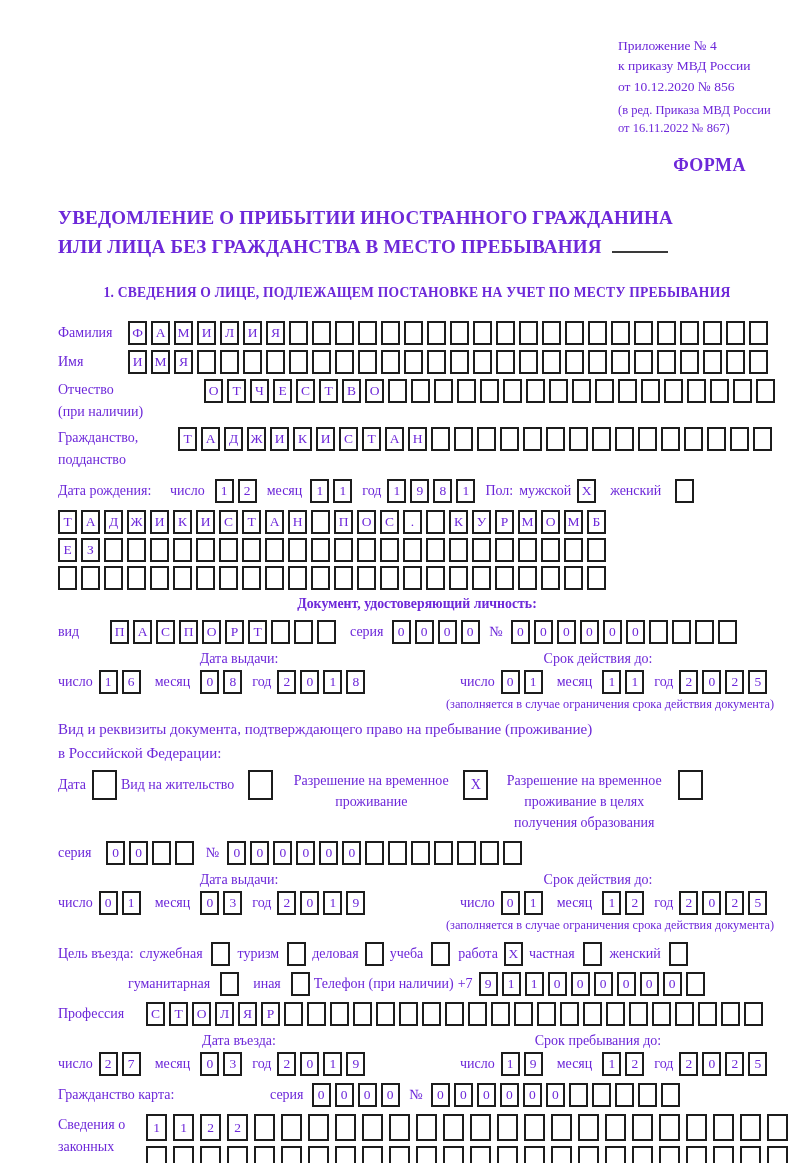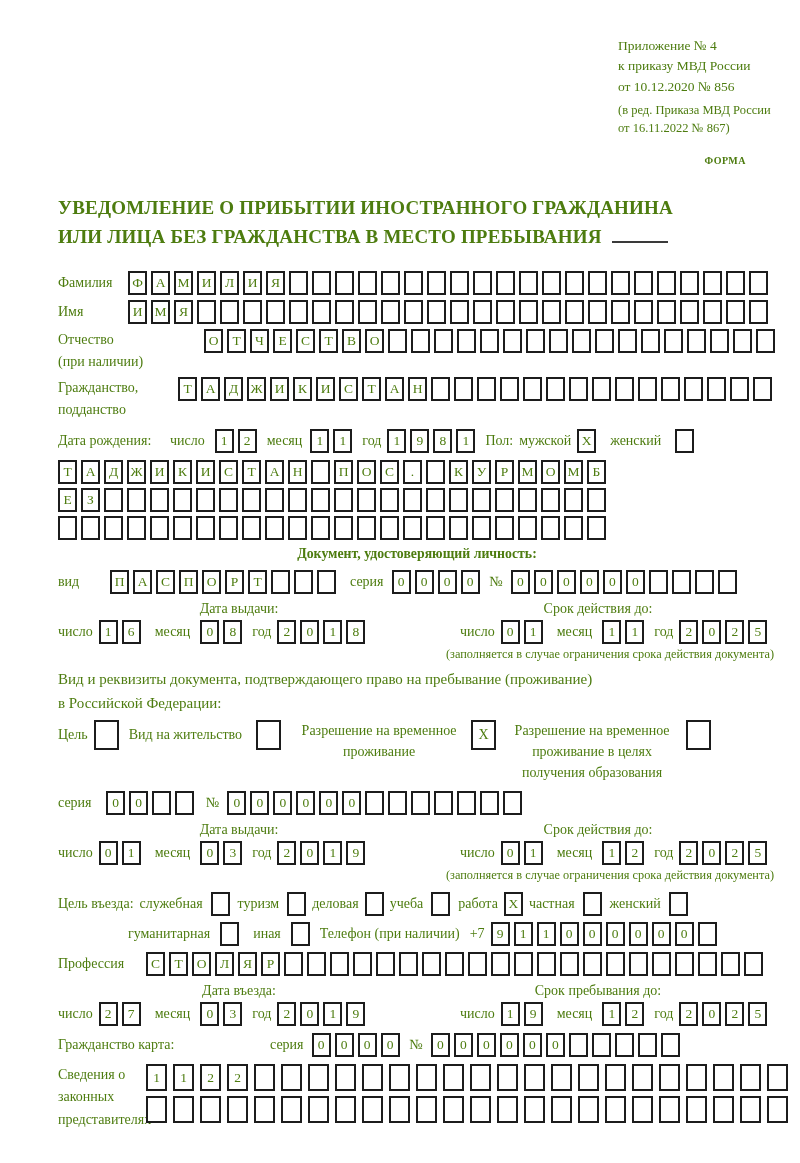--- a/index.html
+++ b/index.html
@@ -1,25 +1,25 @@
 <!DOCTYPE html>
 <html><head>
 <meta charset="utf-8">
 <style>
   html,body{margin:0;padding:0;background:#888;}
   .page{
-    width:800px;height:1163px;background:#ffffff;color:#4d7c0f;
+    width:800px;height:1163px;background:#ffffff;color:#6d28d9;
     font-family:"Liberation Serif","DejaVu Serif",serif;
     box-sizing:border-box;padding:36px 24px 0 58px;
     position:relative;overflow:hidden;margin:0 auto;
   }
   
   .hdr{margin-left:560px;width:200px;font-size:13.5px;line-height:1.5;}
   .hdr .sub{font-size:12.5px;line-height:1.45;margin-top:4px;}
-  .forma{text-align:right;padding-right:30px;font-weight:bold;font-size:10px;margin-top:18px;letter-spacing:.5px;}
+  .forma{text-align:right;padding-right:30px;font-weight:bold;font-size:18px;margin-top:18px;letter-spacing:.5px;}
   
   .title{text-align:left;font-weight:bold;font-size:19px;line-height:1.5;margin-top:28px;letter-spacing:.2px;}
   .uline{display:inline-block;width:56px;border-bottom:2px solid #3a3a3a;height:13px;margin-left:10px;}
   .sec{font-weight:bold;font-size:13.6px;margin-top:24px;text-align:center;letter-spacing:.2px;}
   
   .frow{display:flex;align-items:flex-start;margin-top:5px;font-size:14px;}
   .lblcol{flex:0 0 auto;line-height:1.55;}
   .cellrow{display:flex;flex:0 0 auto;}
   .cell{
     display:inline-block;box-sizing:border-box;flex:0 0 auto;
@@ -28,21 +28,21 @@
   }
   .cell-lg{width:21px;height:27px;margin-right:6px;line-height:23px;}
   .checkbox{
     display:inline-block;box-sizing:border-box;width:19px;height:24px;
     border:2px solid #1c1c1c;text-align:center;line-height:20px;
     font-size:13.5px;vertical-align:middle;flex:0 0 auto;
   }
   .checkbox-lg{width:25px;height:30px;line-height:26px;font-size:14px;}
   .ilabel{white-space:nowrap;line-height:24px;}
   .gap6{margin-left:6px;}.gap8{margin-left:8px;}.gap10{margin-left:10px;}
-  .gap14{margin-left:14px;}.gap18{margin-left:10px;font-family:Liberation Serif, serif;}
+  .gap14{margin-left:14px;}.gap18{margin-left:4px;font-family:Liberation Serif, serif;}
   
   .dates{display:flex;margin-top:7px;font-size:14px;}
   .d-left{width:362px;flex:0 0 auto;}
   .d-right{flex:1;}
   .d-head{text-align:center;margin-bottom:3px;}
   .d-row{display:flex;align-items:flex-start;}
   .note{font-size:12.3px;text-align:right;margin-top:3px;padding-right:2px;}
   .doc-head{text-align:center;font-weight:bold;font-size:13.8px;margin-top:6px;}
   .rline{font-size:15px;margin-top:6px;line-height:1.5;}
   .ckcol{text-align:center;line-height:1.5;flex:0 0 auto;}
@@ -65,20 +65,21 @@
 
   <div class="forma">ФОРМА</div>
 
   <div class="title">
     <div>УВЕДОМЛЕНИЕ О ПРИБЫТИИ ИНОСТРАННОГО ГРАЖДАНИНА</div>
     <div>
       <span>ИЛИ ЛИЦА БЕЗ ГРАЖДАНСТВА В МЕСТО ПРЕБЫВАНИЯ</span><span class="uline"></span>
     </div>
   </div>
 
+  <div class="sec">1. СВЕДЕНИЯ О ЛИЦЕ, ПОДЛЕЖАЩЕМ ПОСТАНОВКЕ НА УЧЕТ ПО МЕСТУ ПРЕБЫВАНИЯ</div>
 
   <div class="frow" style="margin-top:20px;">
     <div class="lblcol ilabel" style="width:70px;">Фамилия</div>
     <div class="cellrow">
         <span class="cell">Ф</span>
         <span class="cell">А</span>
         <span class="cell">М</span>
         <span class="cell">И</span>
         <span class="cell">Л</span>
         <span class="cell">И</span>
@@ -403,21 +404,21 @@
       </div>
       <div class="note">(заполняется в случае ограничения срока действия документа)</div>
     </div>
   </div>
 
   <div class="rline">Вид и реквизиты документа, подтверждающего право на пребывание (проживание)</div>
   <div class="rline" style="margin-top:2px;">в Российской Федерации:</div>
 
   <div class="frow" style="margin-top:5px;">
     <div class="ckitem">
-      <span class="ilabel" style="line-height:30px;">Цель</span>
+      <span class="ilabel" style="line-height:30px;">Дата</span>
       <span class="checkbox checkbox-lg gap6"></span>
     </div>
     <div class="ckitem gap18">
       <span class="ilabel" style="line-height:30px;">Вид на жительство</span>
       <span class="checkbox checkbox-lg gap14"></span>
     </div>
     <div class="ckitem gap14">
       <div class="ckcol" style="width:168px;">
         <div>Разрешение на временное</div>
         <div>проживание</div>

